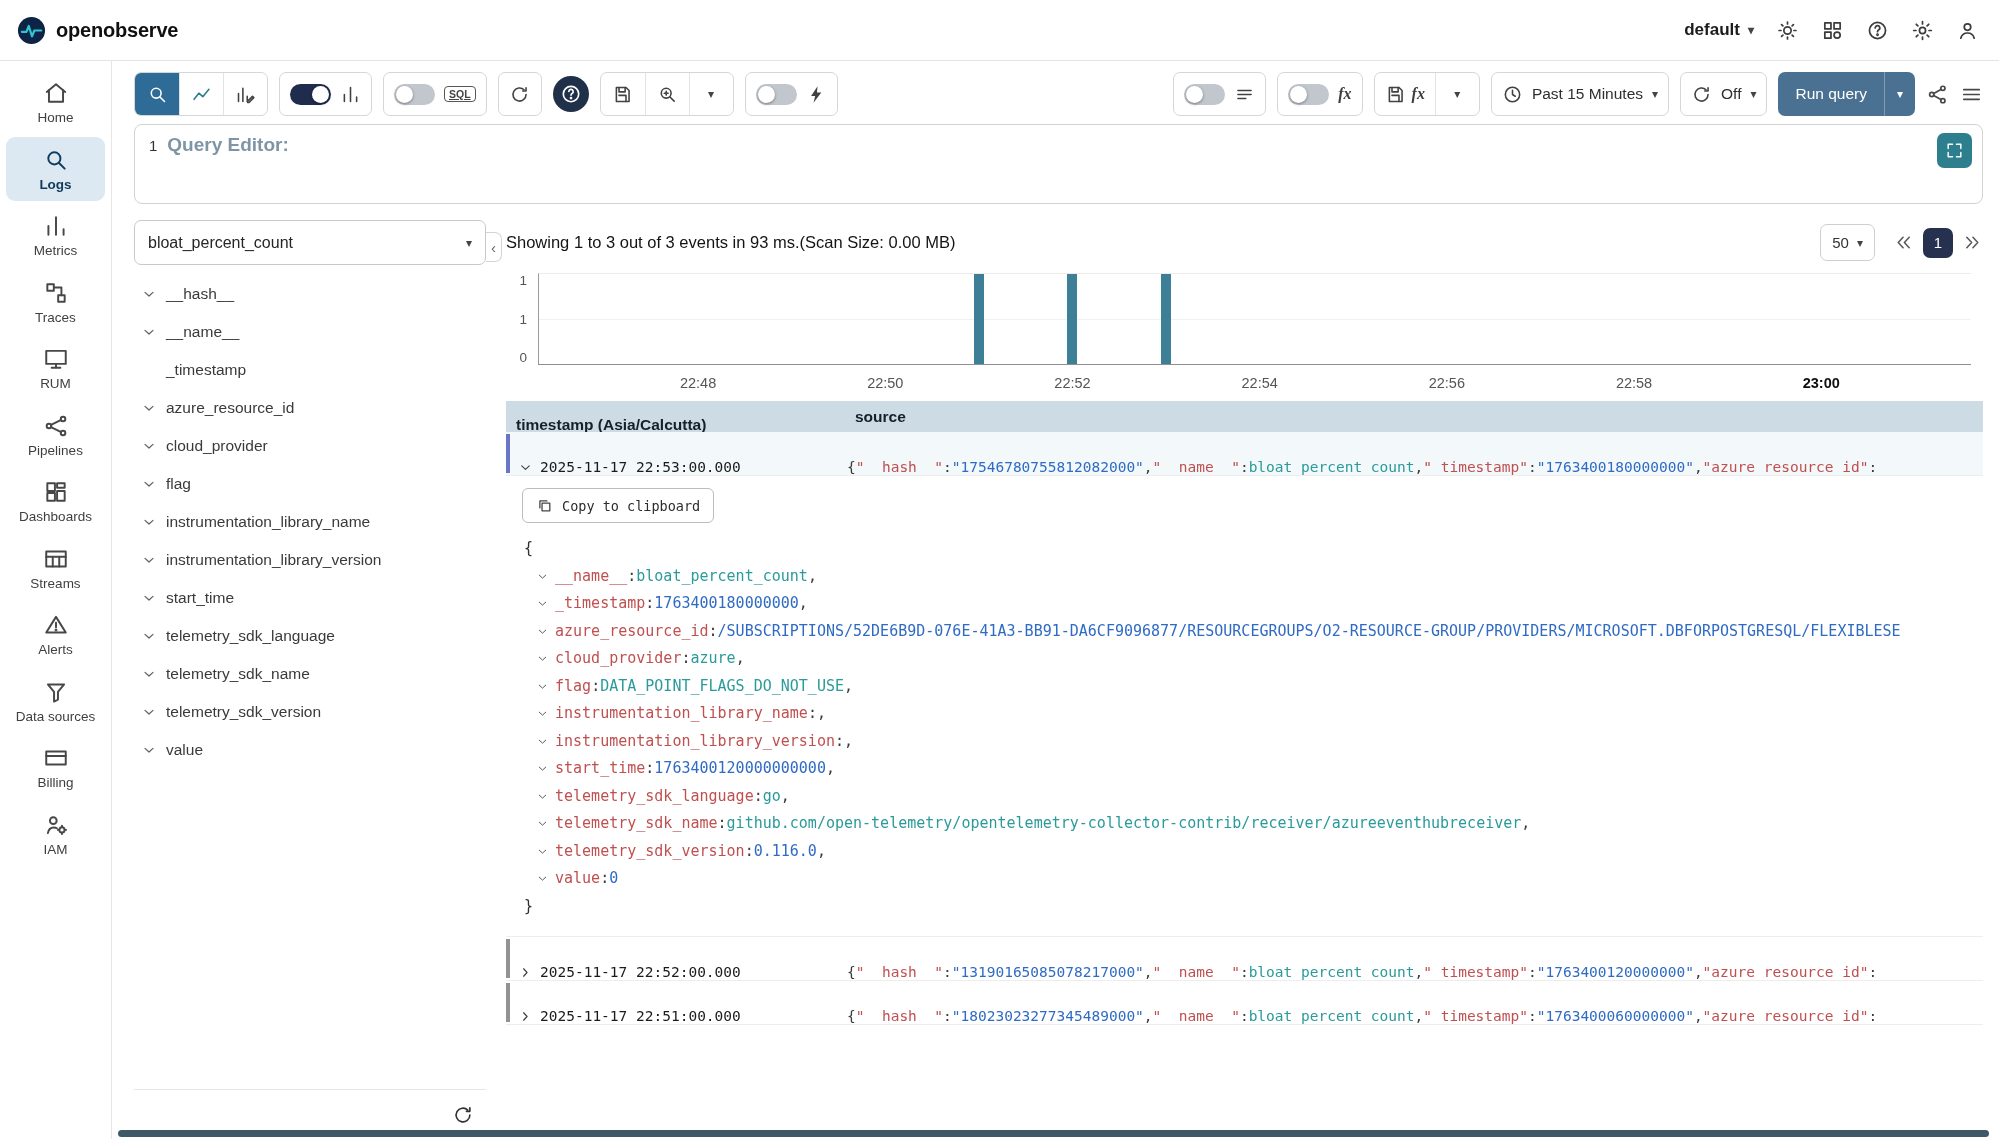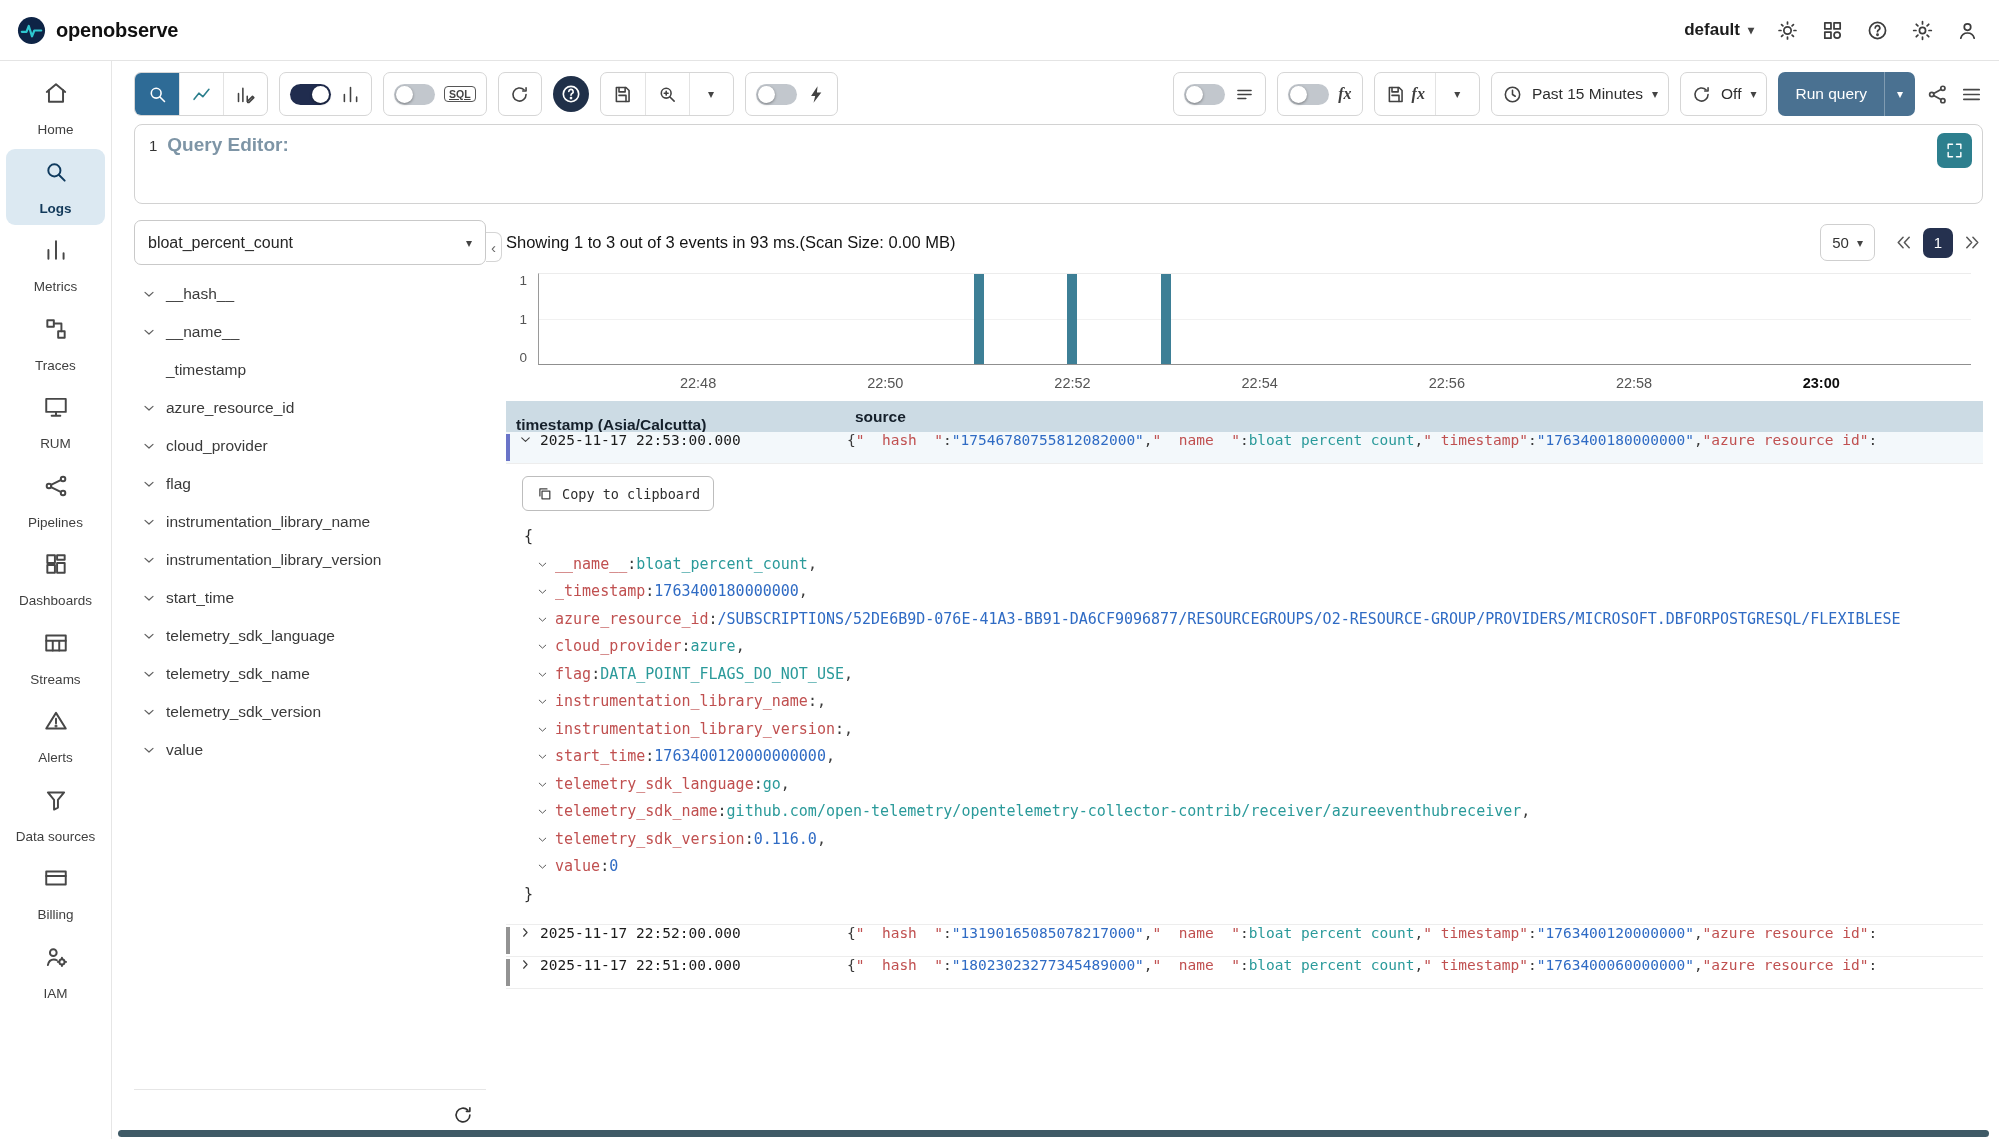--- a/index.html
+++ b/index.html
@@ -21,21 +21,21 @@
   .caret-glyph { font-size:12px; color:#444; }
 
   
   .body-row { flex:1; display:flex; min-height:0; }
   nav.leftnav { width:112px; flex:0 0 112px; border-right:1px solid #e6e6e6; padding-top:8px;
     display:flex; flex-direction:column; background:#fff; }
   .nav-item { display:flex; flex-direction:column; align-items:center; justify-content:center;
     padding:10px 4px 9px; margin:1px 6px; border-radius:9px; cursor:pointer; color:#474747; }
   .nav-item .nav-icon { width:26px; height:26px; display:inline-flex; }
   .nav-item .nav-icon svg { width:100%; height:100%; }
-  .nav-item .nav-label { margin-top:16px; font-size:13.5px; color:#3f3f3f; text-align:center; line-height:1.15; }
+  .nav-item .nav-label { margin-top:4px; font-size:13.5px; color:#3f3f3f; text-align:center; line-height:1.15; }
   .nav-item.active { background:#dce9f2; color:#0f3a5e; }
   .nav-item.active .nav-label { color:#12395a; font-weight:600; }
 
   main.main { flex:1; min-width:0; display:flex; flex-direction:column; padding:10px 16px 0 22px; }
 
   
   .toolbar { display:flex; align-items:center; gap:11px; height:46px; flex:0 0 46px; }
   .tspacer { flex:1; }
   .tgroup { display:flex; align-items:center; height:44px; border:1px solid #d6d6d6; border-radius:7px;
     background:#fff; overflow:hidden; }
@@ -121,21 +121,21 @@
   .vbar { position:absolute; bottom:0; width:10px; }
   .xtick { position:absolute; bottom:-27px; transform:translateX(-50%); font-size:14.5px; color:#555; white-space:nowrap; }
   .xtick.major { color:#0e0e0e; font-weight:700;margin-top:28px; }
 
   .grid-header { display:flex; align-items:center; height:31px; flex:0 0 31px; background:var(--theadbg);
     font-weight:700; font-size:15.5px; color:#15202b; }
   .col-ts { width:345px; flex:0 0 345px; padding-left:10px;margin-top:16px; }
   .col-src { flex:1; padding-left:4px; }
 
   .rows-wrap { flex:1; overflow:hidden; }
-  .lrow { display:flex; align-items:flex-start; height:32px; border-bottom:1px solid #ededed; position:relative;
+  .lrow { display:flex; align-items:flex-end; height:44px; border-bottom:1px solid #ededed; position:relative;
     font-family:"DejaVu Sans Mono", monospace; font-size:14.5px; cursor:pointer; background:#fff; }
   .lrow.expanded { background:#f3f8fb; }
   .row-marker { position:absolute; left:0; top:2px; bottom:2px; width:4px; background:#939393; }
   .lrow.expanded .row-marker { background:#6a74c8; }
   .row-caret { width:22px; margin-left:12px; color:#3e3e3e; display:inline-flex; flex:0 0 22px; }
   .row-caret svg { width:15px; height:15px; }
   .row-ts { width:307px; flex:0 0 307px; color:#1b1b1b; }
   .row-src { flex:1; white-space:nowrap; overflow:hidden; }
   .tok-p { color:#3a3a3a; } .tok-k { color:var(--jkey); } .tok-s { color:var(--jnum); } .tok-b { color:var(--jstr); }
 

